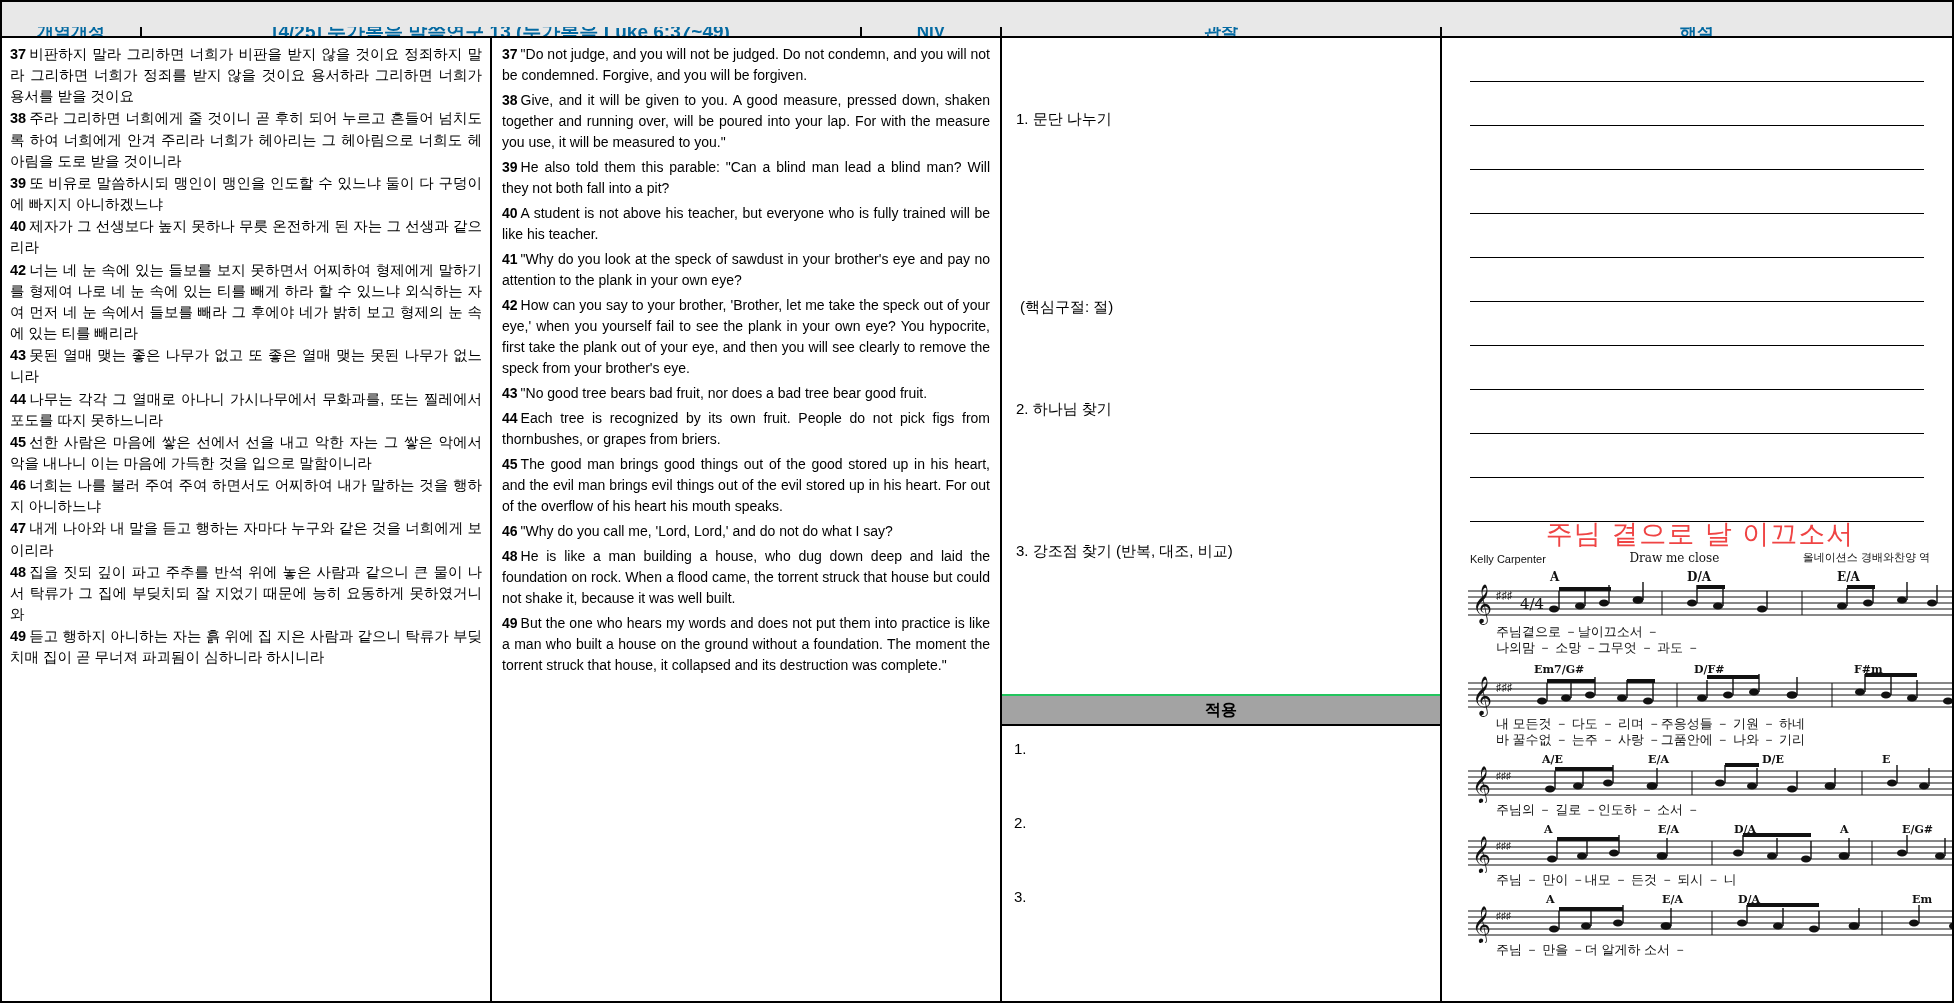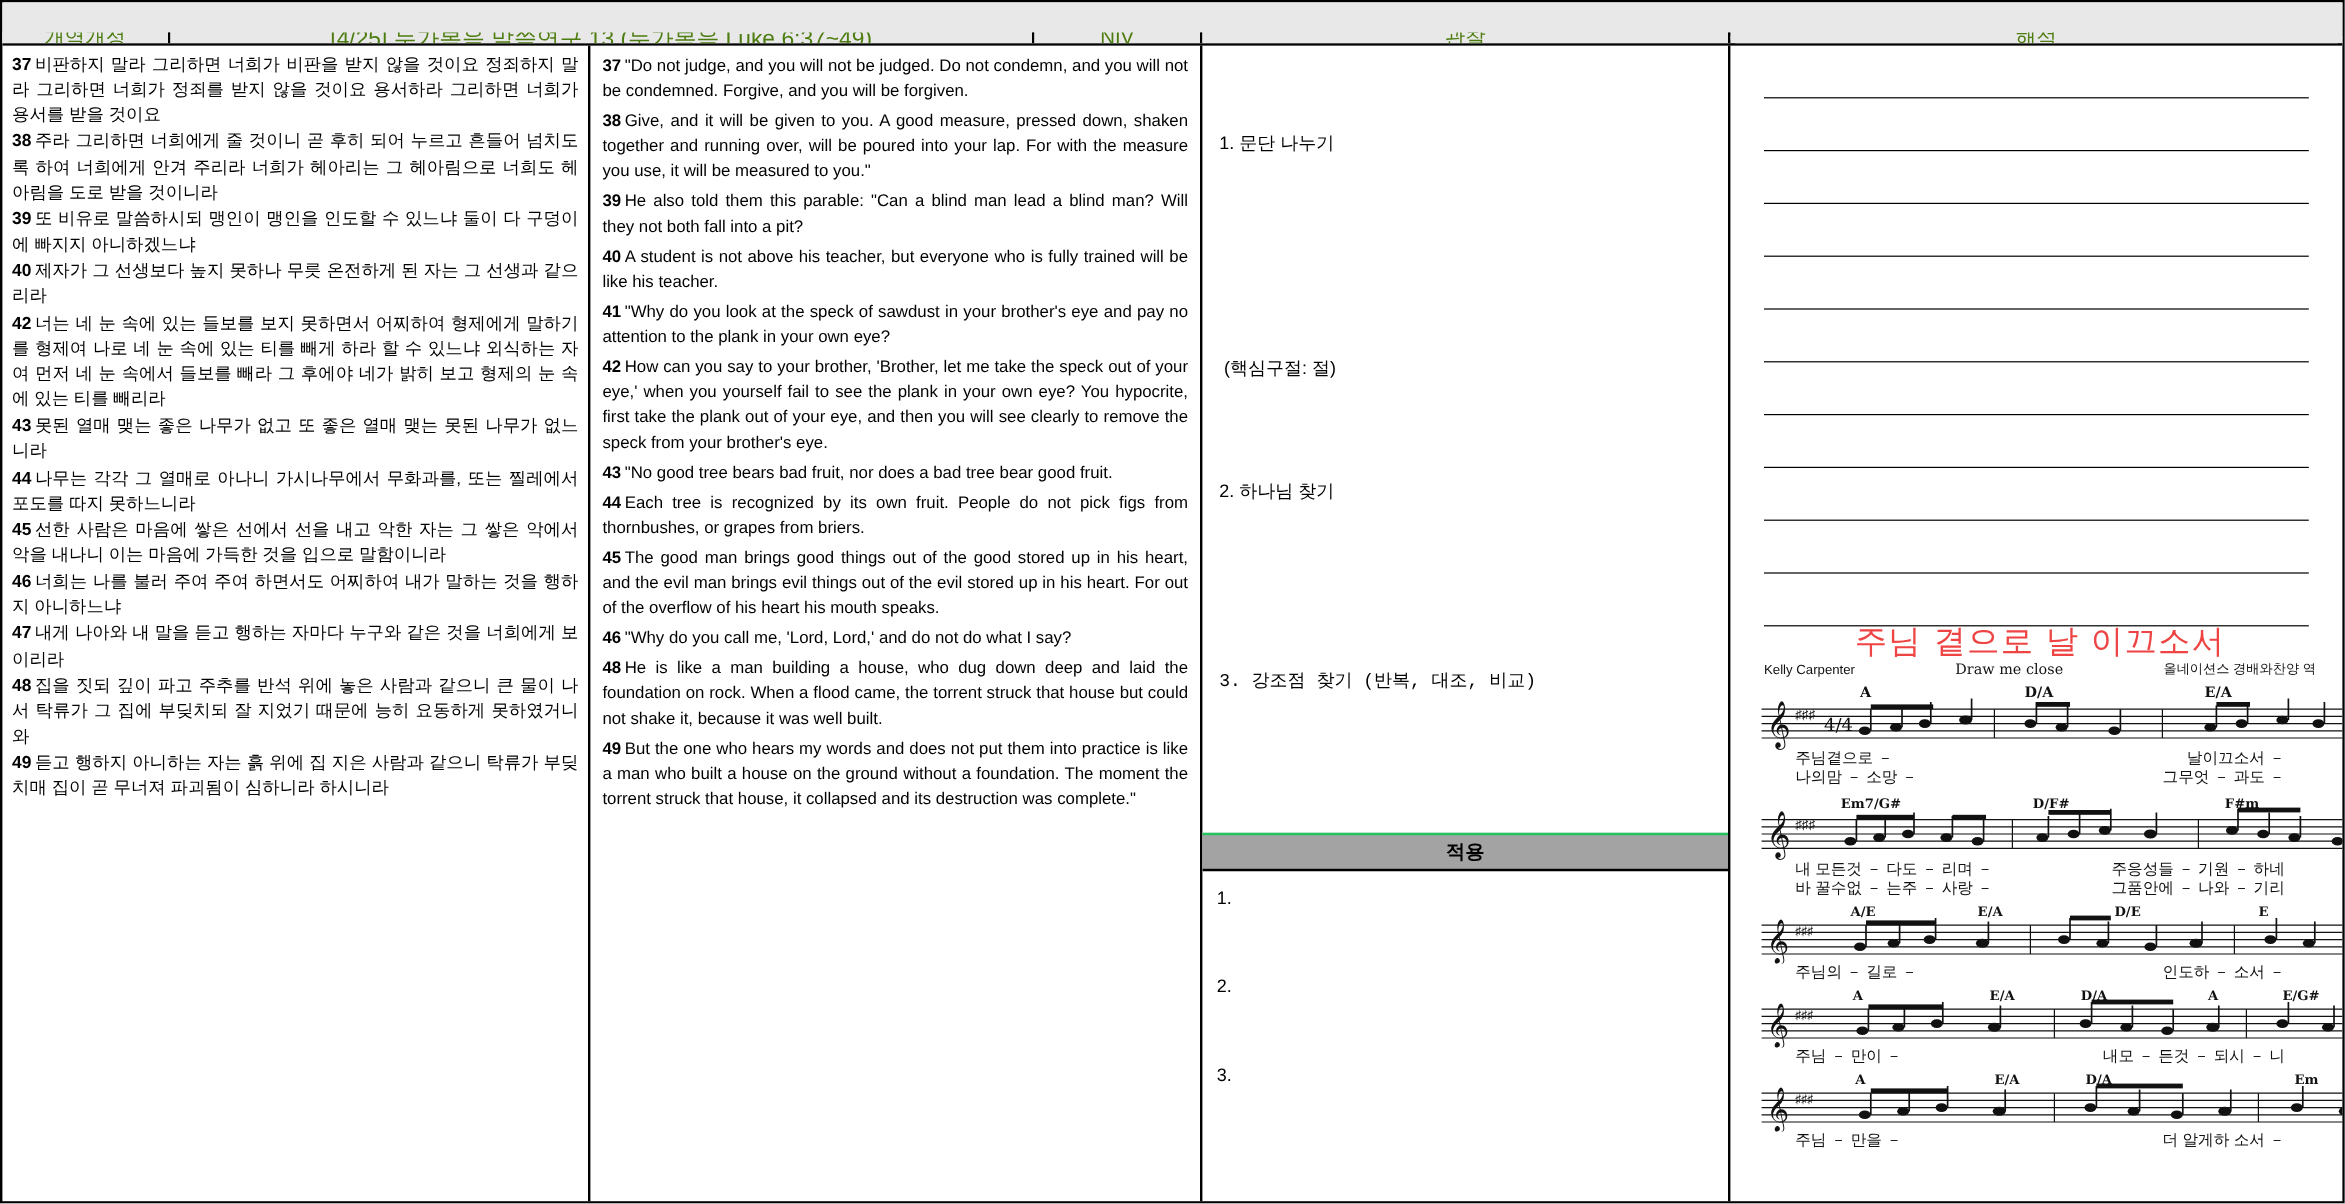--- a/index.html
+++ b/index.html
@@ -27,23 +27,23 @@
     display: flex;
     height: 34px;
     flex: 0 0 34px;
     border-bottom: 2px solid #000;
     background: #e8e8e8;
   }
   .header-cell {
     display: flex;
     align-items: center;
     justify-content: center;
-    font-weight: normal;
+    font-weight: bold;
     font-size: 17px;
-    color: #4d7c0f;
+    color: #0369a1;
     border-right: 2px solid #000;
     box-sizing: border-box;
     background: #e8e8e8;
     text-align: center;
     overflow: hidden;
     white-space: nowrap;
     margin-top: 25px;
   }
   .header-cell:last-child { border-right: none; border-radius: 11px; }
   .h-version   { flex: 0 0 140px; }
@@ -99,21 +99,21 @@
   }
   .obs-item {
     font-size: 15px;
     color: #000;
     margin-bottom: 0;
     position: absolute;
   }
   .obs-1 { top: 40px;  left: 14px; }
   .obs-key { top: 228px; left: 18px; }
   .obs-2b { top: 330px; left: 14px; }
-  .obs-3 { top: 488px; left: 14px; font-family: Liberation Mono, monospace; }
+  .obs-3 { top: 472px; left: 14px; }
 
   .apply-header {
     flex: 0 0 28px;
     border-top: 2px solid #22c55e;
     border-bottom: 2px solid #000;
     background: #a3a3a3;
     display: flex;
     align-items: center;
     justify-content: center;
     font-weight: bold;
@@ -167,21 +167,21 @@
     padding: 0 8px;
     color: #111;
   }
   .hymn-meta .center {
     font-size: 12px;
     font-family: "DejaVu Serif", serif;
   }
   .stave-block { margin-top: 4px; }
   .lyric-row {
     display: flex;
-    justify-content: space-between;
+    justify-content: flex-start;
     font-size: 13px;
     color: #111;
     margin-top: -2px;
     padding: 0 34px;
   }
   .lyric-row span { white-space: pre; }
   svg { display: block; }
 </style>
 </head>
 <body>

